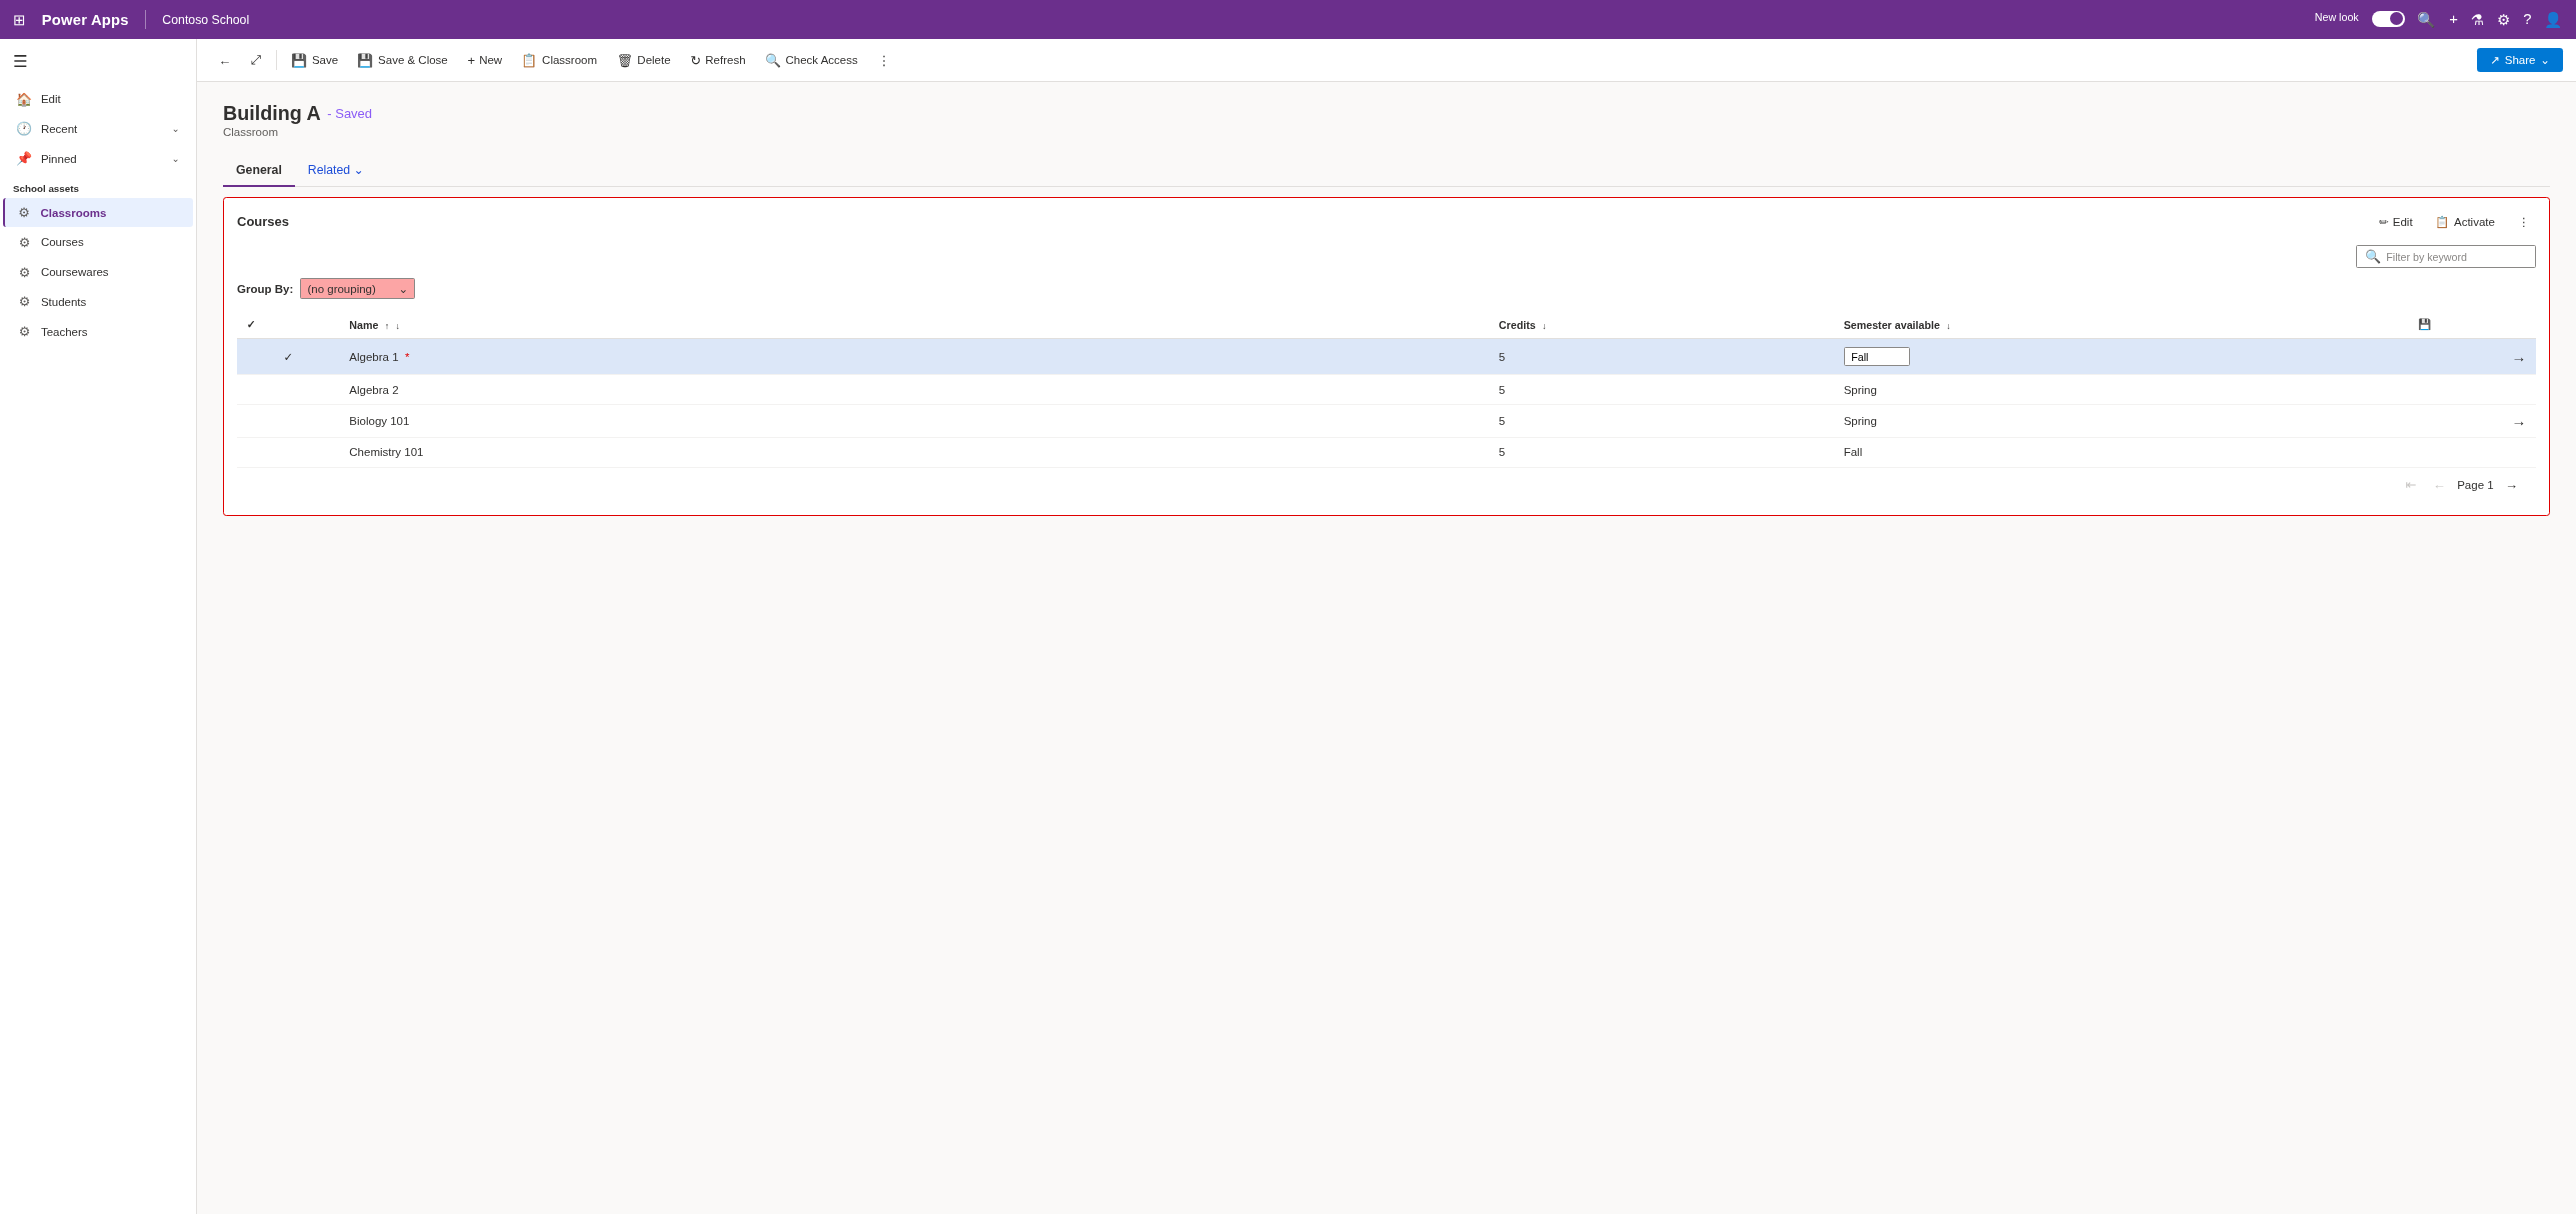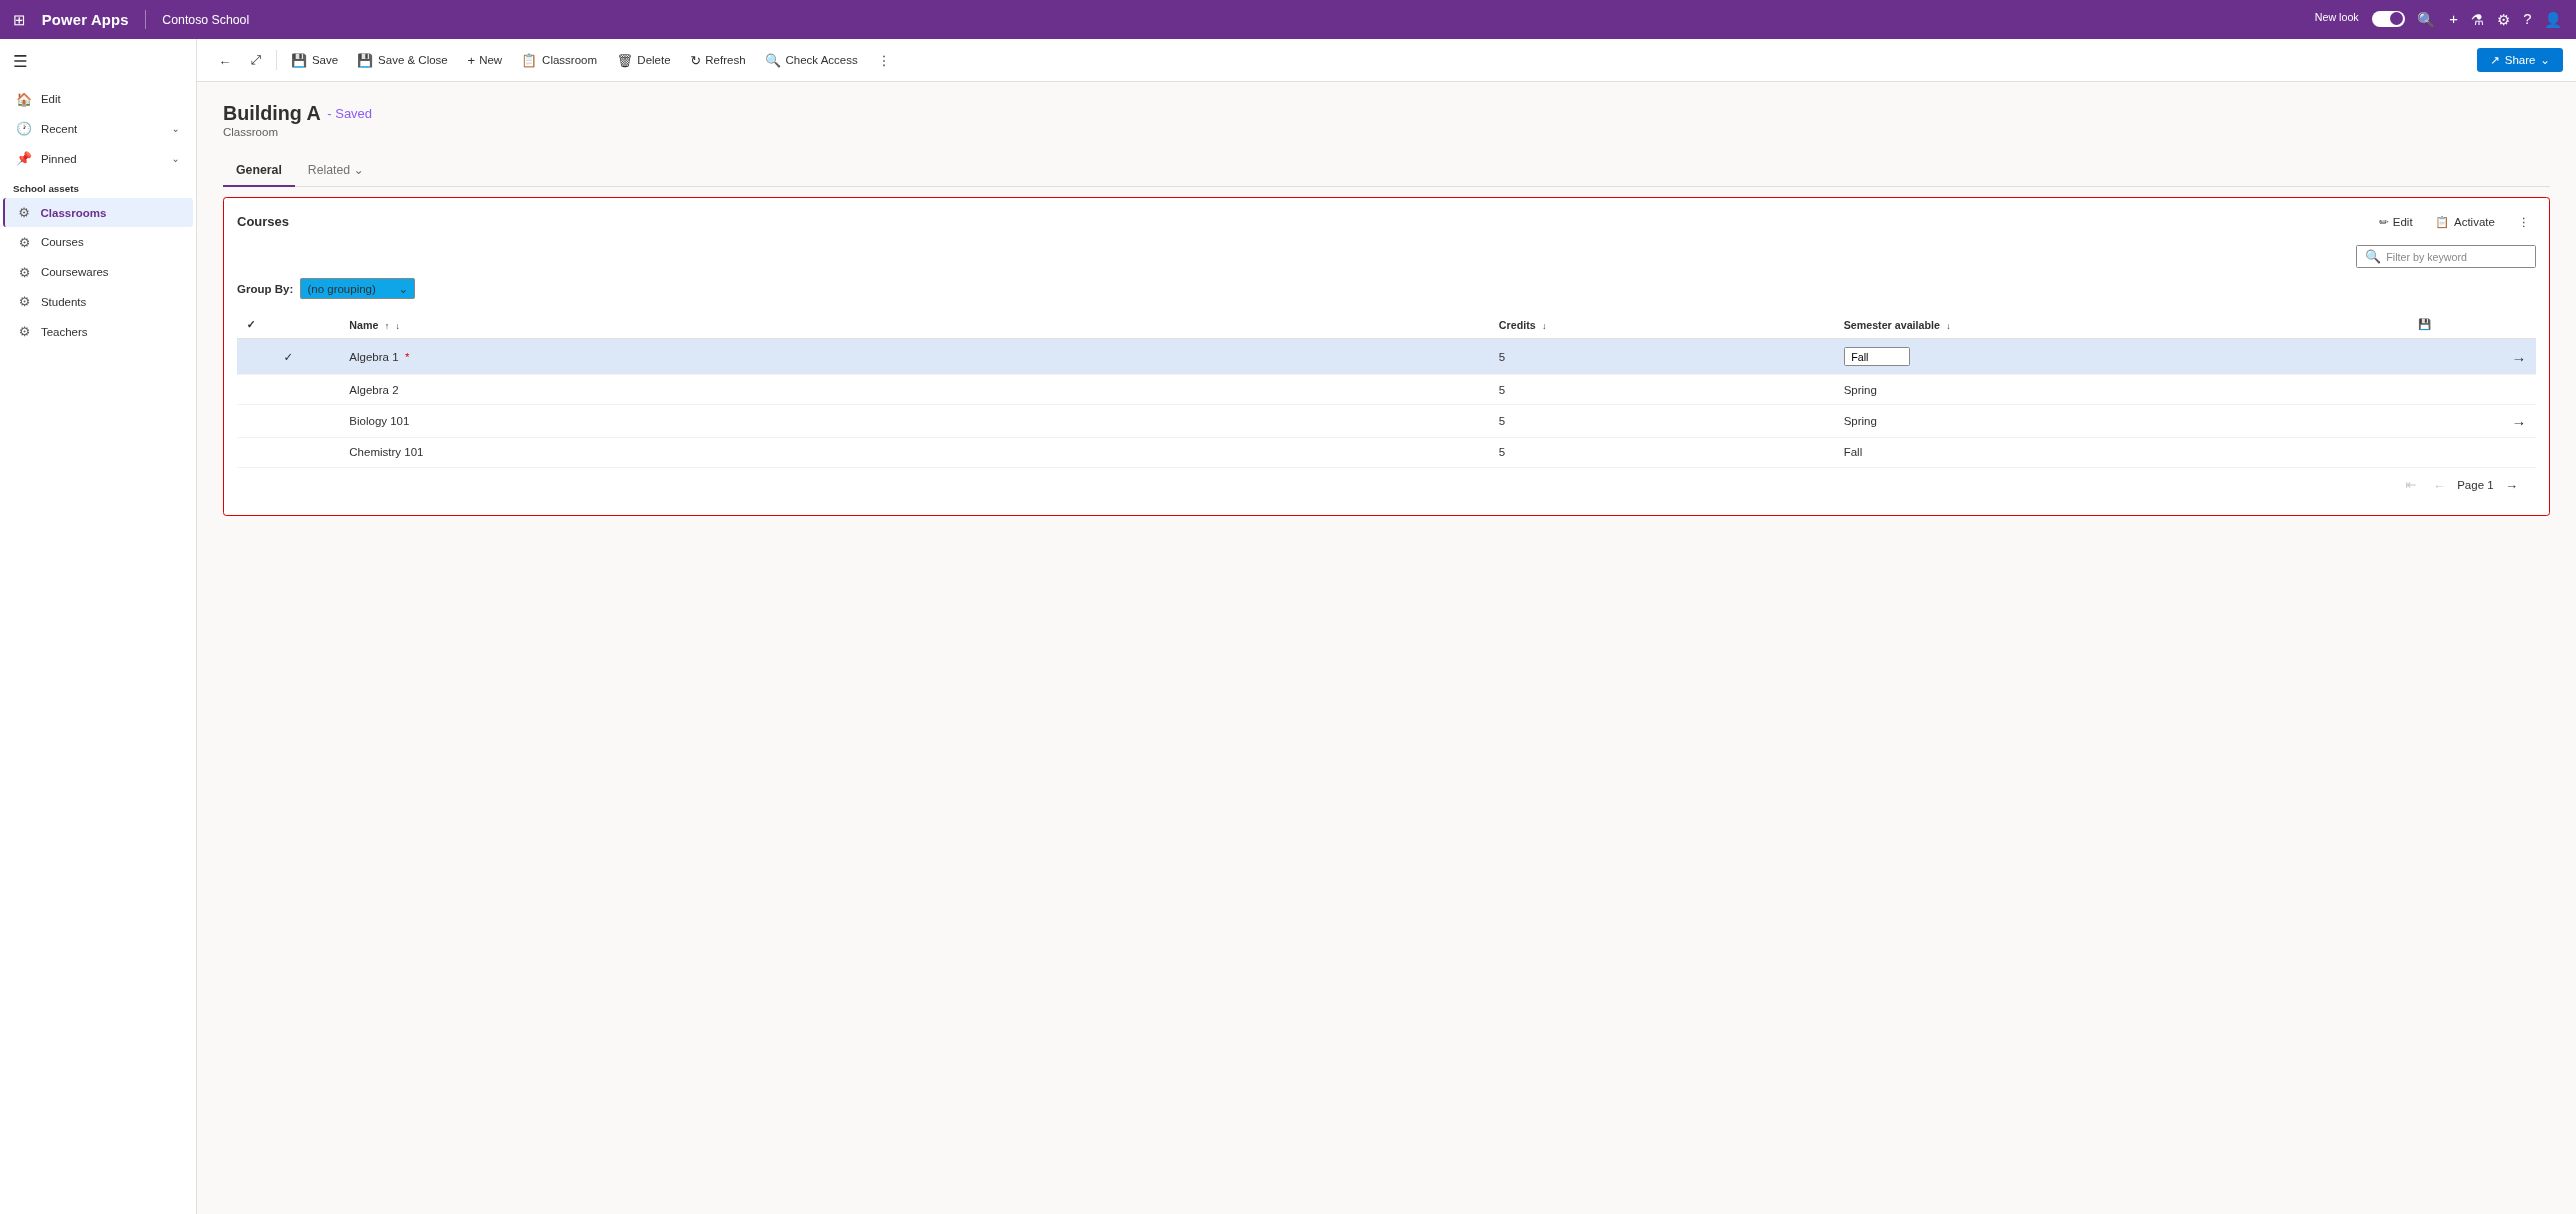--- a/index.html
+++ b/index.html
@@ -160,21 +160,21 @@
     .tabs {
       display: flex;
       align-items: center;
       gap: 0;
       border-bottom: 0.8px solid #e1dfdd;
       margin-bottom: 10px;
     }
     .tab {
       padding: 8.2px 13px;
       font-size: 12.3px;
-      color: #737373;
+      color: #1d4ed8;
       cursor: pointer;
       border-bottom: 2.5px solid transparent;
       margin-bottom: -0.8px;
     }
     .tab.active {
       color: #323130;
       font-weight: 700;
       border-bottom-color: #6b2f8c;
     }
     .tab-related {
@@ -252,21 +252,21 @@
       gap: 6.6px;
       margin-bottom: 13px;
     }
     .group-by-label { font-size: 11.5px; color: #323130; font-weight: 600; text-align: center; }
     .group-by-select {
       border: 0.8px solid #8a8886;
       border-radius: 1.6px;
       padding: 3.3px 23px 3.3px 6.6px;
       font-size: 11.5px;
       color: #323130;
-      background: #0ea5e9;
+      background: #fca5a5;
       appearance: none;
       cursor: pointer;
       position: relative;
       min-width: 115px;
     }
     .group-by-wrapper {
       position: relative;
       display: inline-block;
     }
     .group-by-wrapper::after {

